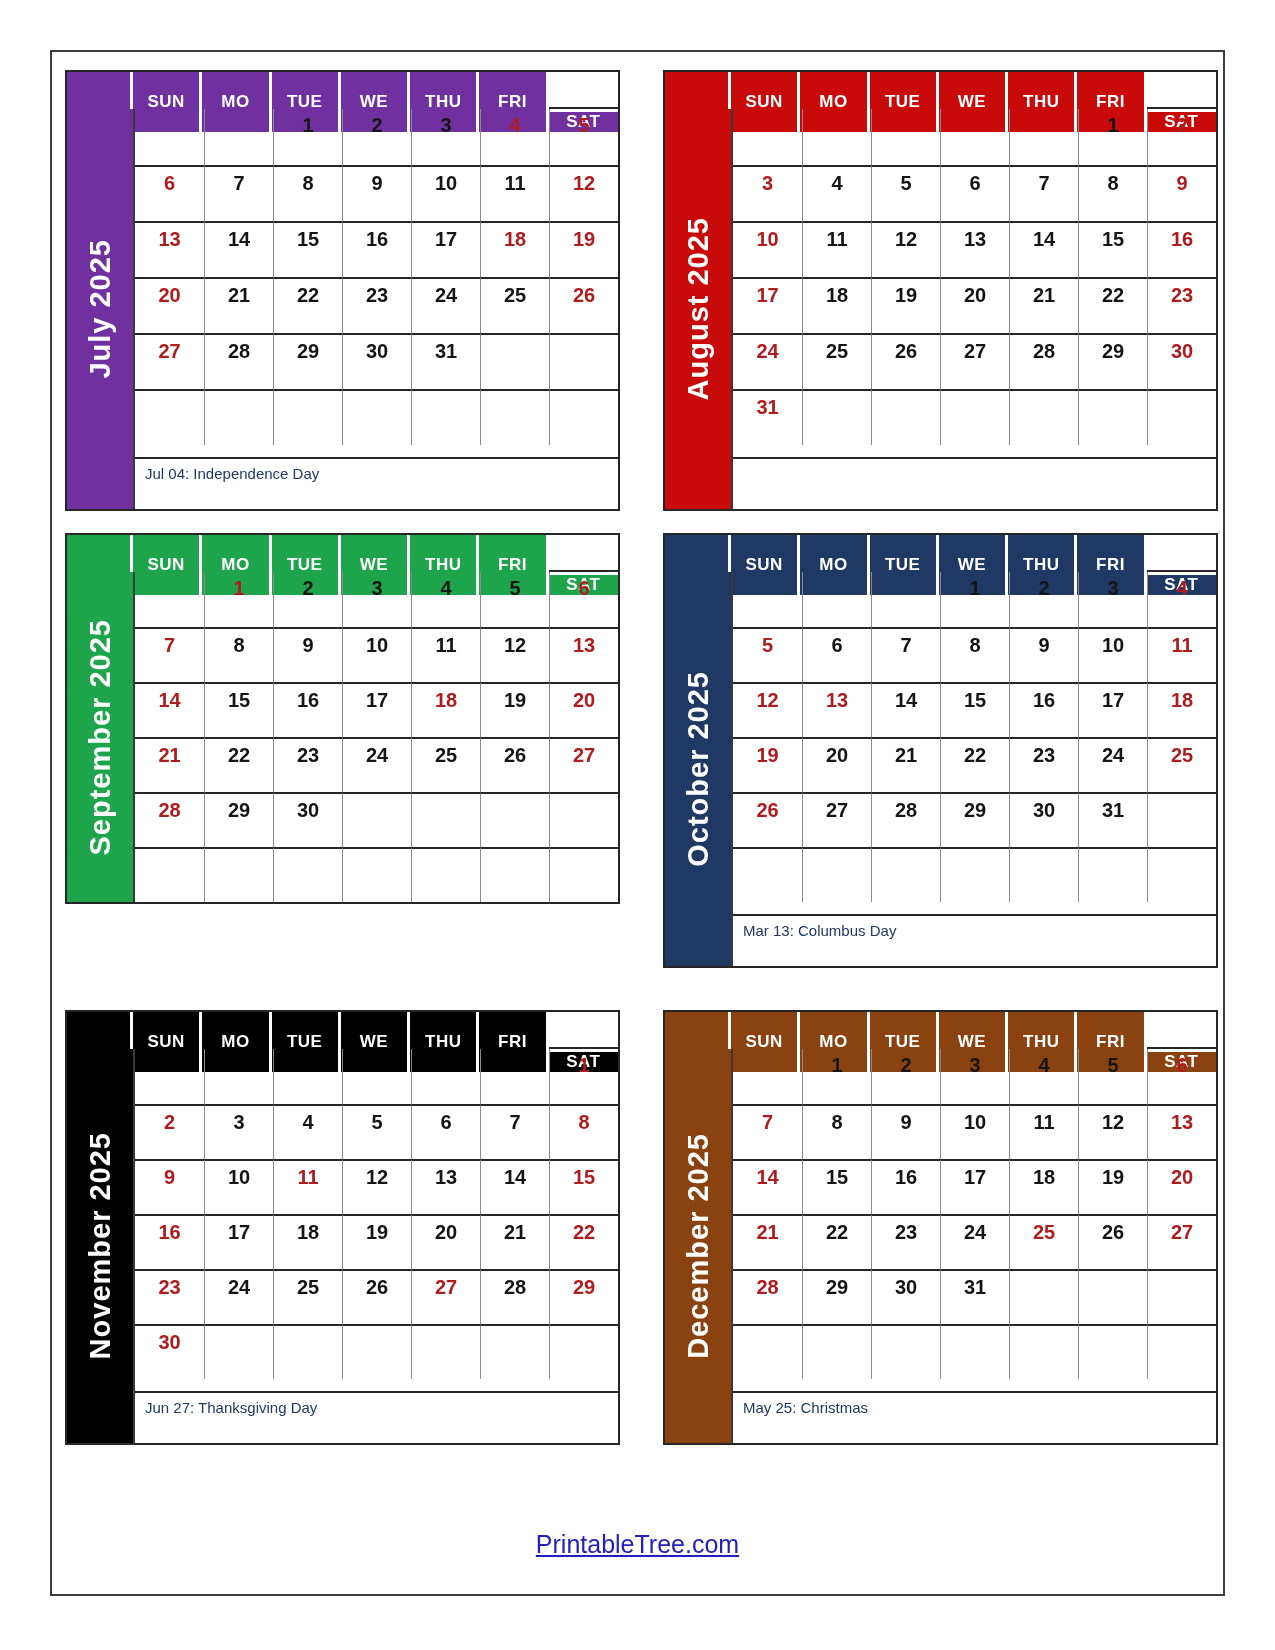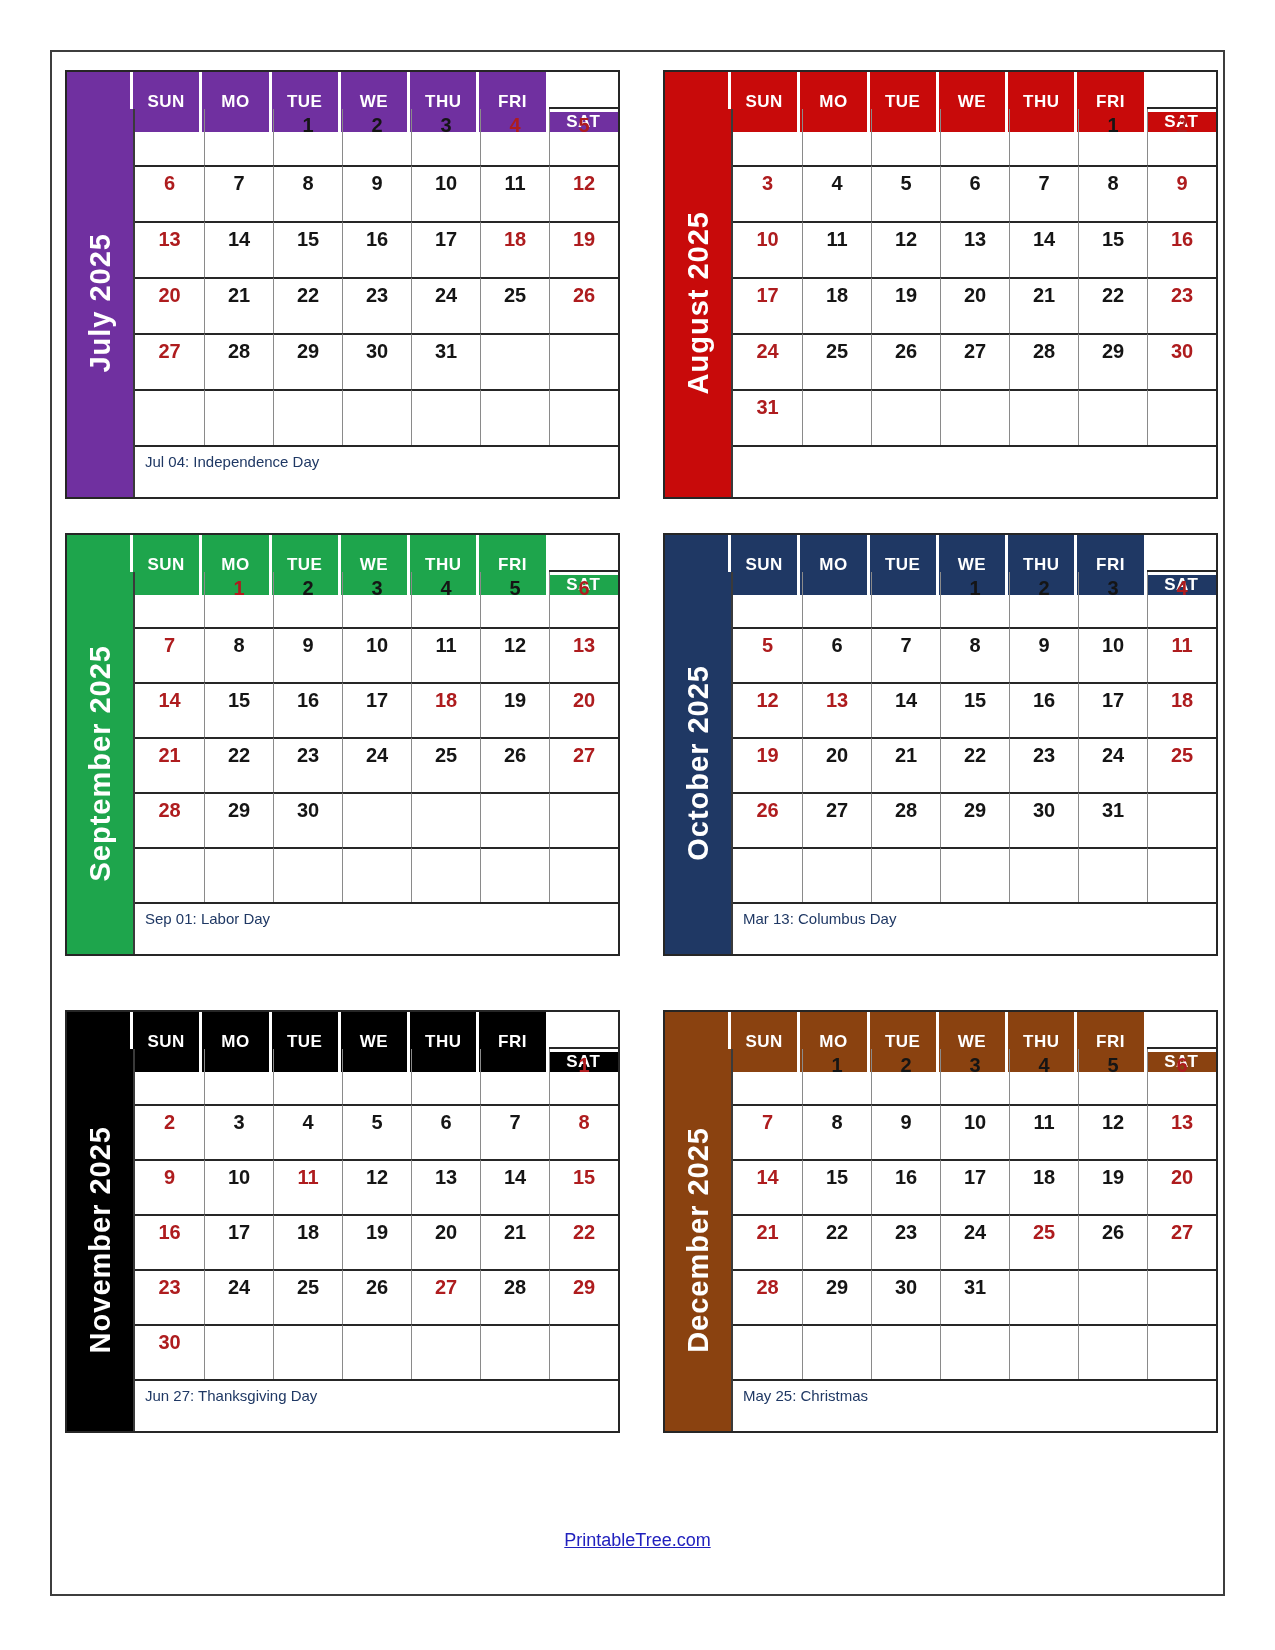--- a/index.html
+++ b/index.html
@@ -29,25 +29,25 @@
         color:#fff;font-weight:bold;font-size:29px;white-space:nowrap;letter-spacing:1px;}
   .right{flex:1;display:flex;flex-direction:column;min-width:0;}
   .cells{display:grid;grid-template-columns:repeat(7,1fr);grid-auto-rows:var(--rh);}
   .dc{border-top:2px solid #262626;border-left:1px solid #8a8a8a;
       text-align:center;padding-top:5px;font-weight:bold;font-size:20px;color:#151515;
       box-sizing:border-box;}
   .dc:nth-child(-n+7){border-top:none;}
   .dc:nth-child(7n+1){border-left:none;}
   .dc.red{color:var(--datered);}
   .note{border-top:2px solid #262626;min-height:var(--noteh);box-sizing:border-box;
-        padding:4px 12px 4px 10px;}
+        padding:4px 12px 4px 10px;margin-top:12px;}
   .note-line{color:var(--notecol);font-size:15px;line-height:1.45;}
 
   #footer{position:absolute;left:0;right:0;top:1478px;text-align:center;}
-  .flink{color:var(--linkcol);font-size:18px;text-decoration:underline;cursor:pointer;text-align:center;}
+  .flink{color:var(--linkcol);font-size:25px;text-decoration:underline;cursor:pointer;text-align:center;}
 </style>
 </head>
 <body>
 
 <div id="page">
   <div id="frame">
     <div id="months">
         <section class="month m0" style="--accent: #7030A0;">
     <div class="mh">
       <div class="corner"></div>
@@ -231,23 +231,20 @@
                 <div class="dc"></div>
                 <div class="dc"></div>
                 <div class="dc"></div>
                 <div class="dc"></div>
                 <div class="dc"></div>
                 <div class="dc"></div>
                 <div class="dc"></div>
                 <div class="dc"></div>
                 <div class="dc"></div>
               </div>
-        <div class="note">
-                <div class="note-line">Sep 01: Labor Day</div>
-              </div>
       </div>
     </div>
   </section>
         <section class="month m3" style="--accent: #1F3864;">
     <div class="mh">
       <div class="corner"></div>
     <div class="dh">SUN</div>
             <div class="dh">MO</div>
             <div class="dh">TUE</div>
             <div class="dh">WE</div>

